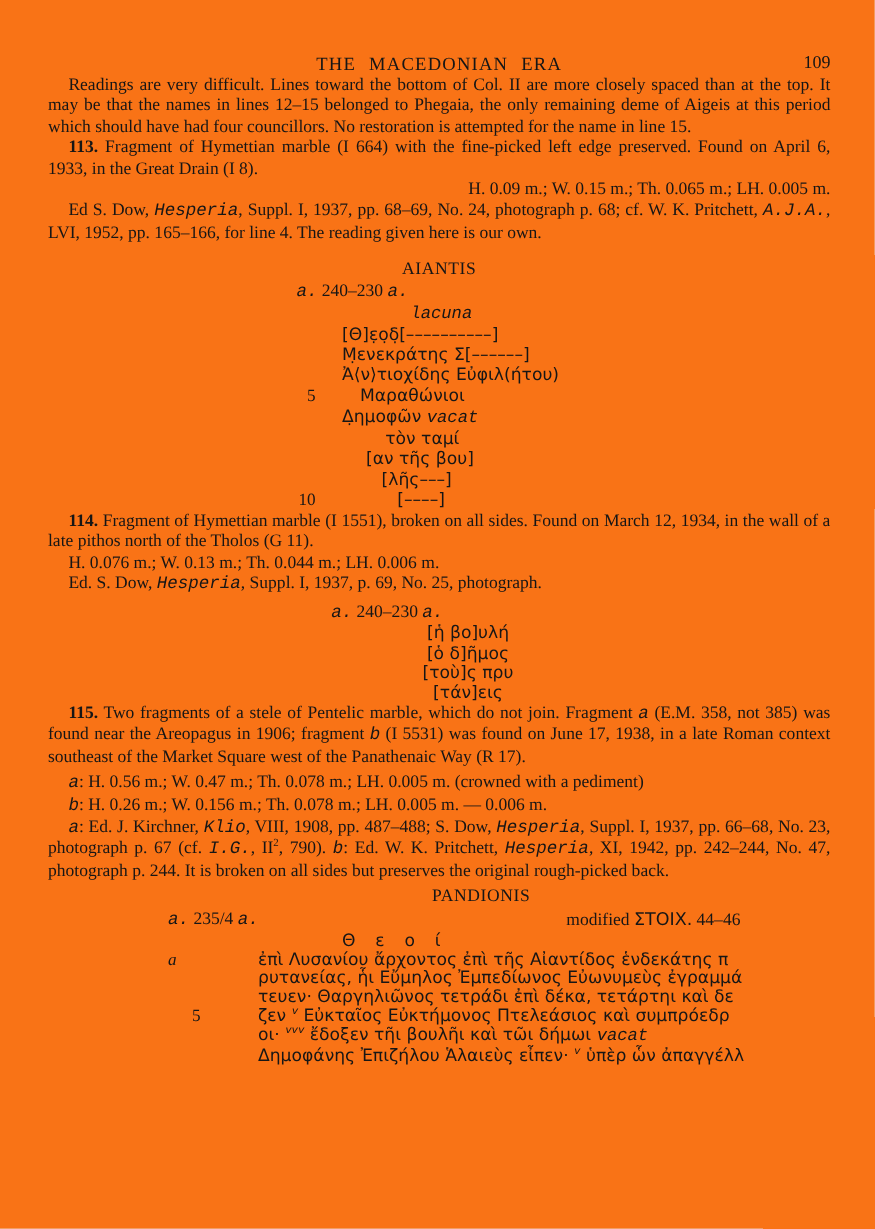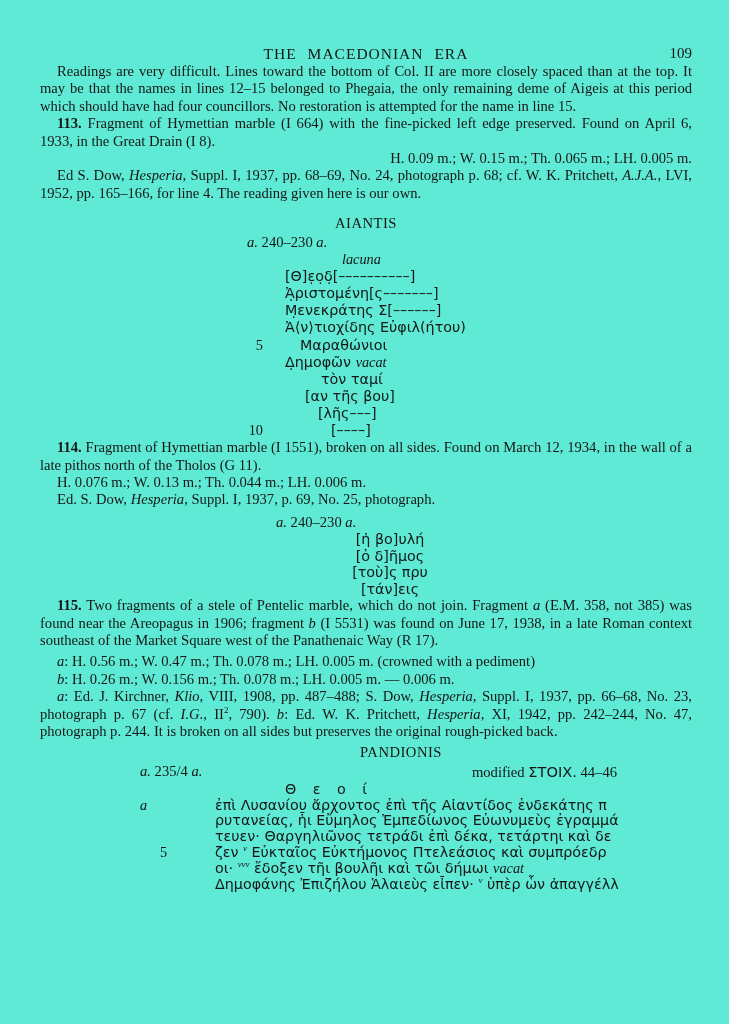--- a/index.html
+++ b/index.html
@@ -1,20 +1,20 @@
 <!DOCTYPE html>
 <html><head>
 <meta charset="utf-8">
 <style>
   html,body{margin:0;padding:0;background:#e8e8e8;}
   .page{
     position:relative;
     width:729px;height:1024px;
     margin:0 auto;
-    background:#5eead4;
+    background:#f97316;
     color:#161616;
     box-sizing:border-box;
     padding:45px 37px 0 40px;
     overflow:hidden;
     font-family:"Liberation Serif","DejaVu Serif",serif;
     font-size:14.6px;
     line-height:17.4px;
   }
   
   .pagehead{position:relative;height:18px;}
@@ -50,21 +50,21 @@
   }
   .pandionis{margin-left:175px;line-height:15.8px;font-size:14.3px;}
   .pandionis .lnum{
     position:absolute;left:-55px;width:24px;text-align:left;
     font-family:"Liberation Serif","DejaVu Serif",serif;
   }
   .lmarker{
     position:absolute;left:-75px;
     font-family:"Liberation Serif","DejaVu Serif",serif;font-style:italic;
   }
-  .lat{font-family:Liberation Serif, serif;font-style:italic;}
+  .lat{font-family:Liberation Mono, monospace;font-style:italic;}
   .bold{font-weight:bold;}
   sup.vmark{font-size:62%;line-height:0;vertical-align:super;}
 
   
   .corona{margin-left:265px;width:170px;text-align:center;line-height:16.5px;}
   .corona .gline{white-space:nowrap;}
   .corona-label{text-align:center;line-height:16.5px;}
 
   
   .daterow{margin-top:1px;position:relative;height:17.4px;}
@@ -91,21 +91,20 @@
 
   <p class="para indent mt-entry"><span class="bold">113.</span><span> Fragment of Hymettian marble (I 664) with the fine-picked left edge preserved. Found on April 6, 1933, in the Great Drain (I 8).</span></p>
   <p class="para indent mt-dims" style="text-align:right;"><span>H. 0.09 m.; W. 0.15 m.; Th. 0.065 m.; LH. 0.005 m.</span></p>
   <p class="para indent mt-bib"><span>Ed S. Dow, </span><span class="lat">Hesperia</span><span>, Suppl. I, 1937, pp. 68–69, No. 24, photograph p. 68; cf. W. K. Pritchett, </span><span class="lat">A.J.A.</span><span>, LVI, 1952, pp. 165–166, for line 4. The reading given here is our own.</span></p>
 
   <div class="tribe-heading">AIANTIS</div>
   <div class="date-line date-113"><span class="lat">a.</span><span> 240–230 </span><span class="lat">a.</span></div>
   <div class="inscription aiantis greek">
       <div class="gline"><span style="padding-left: 57px;"><span class="lat">lacuna</span></span></div>
       <div class="gline"><span><span>[Θ]ε̣ο̣δ̣[––––––––––]</span></span></div>
-      <div class="gline"><span><span>Ἀ̣ριστομένη[ς–––––––]</span></span></div>
       <div class="gline"><span><span>Μ̣ενεκράτης Σ[––––––]</span></span></div>
       <div class="gline"><span><span>Ἀ⟨ν⟩τιοχίδης Εὐφιλ(ήτου)</span></span></div>
       <div class="gline"><span class="lnum">5</span><span style="padding-left: 15px;"><span>Μαραθώνιοι</span></span></div>
       <div class="gline"><span><span>Δ̣ημοφῶν </span><span class="lat">vacat</span></span></div>
       <div class="gline"><span style="padding-left: 36px;"><span>τὸν ταμί</span></span></div>
       <div class="gline"><span style="padding-left: 20px;"><span>[αν τῆς βου]</span></span></div>
       <div class="gline"><span style="padding-left: 33px;"><span>[λῆς–––]</span></span></div>
       <div class="gline"><span class="lnum">10</span><span style="padding-left: 46px;"><span>[––––]</span></span></div>
     </div>
 

